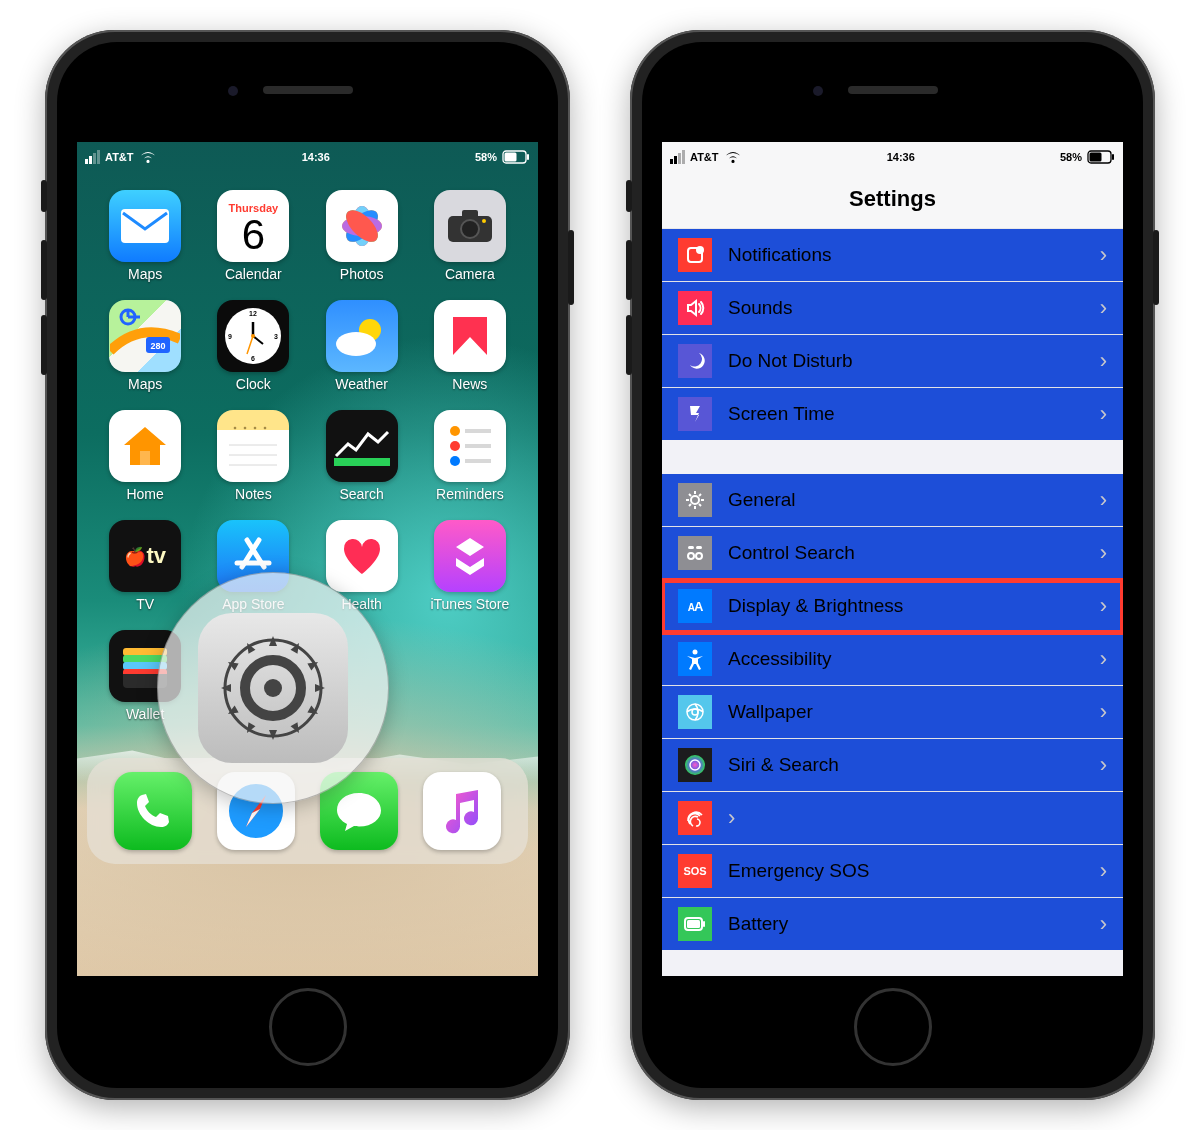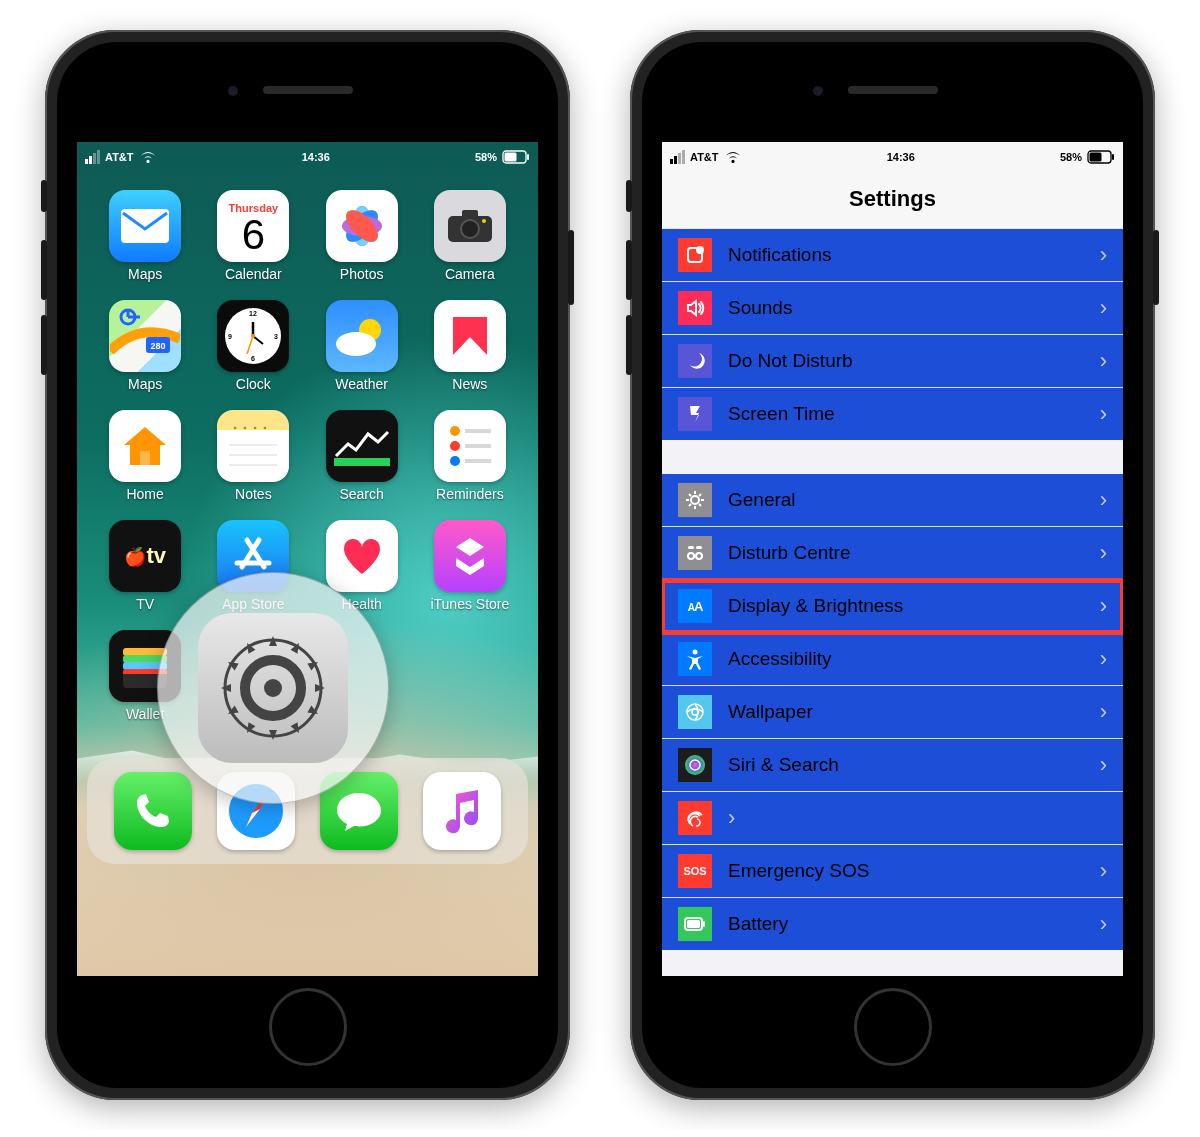--- a/index.html
+++ b/index.html
@@ -586,21 +586,21 @@
             </div>
             <div class="row">
               <div class="row-icon" style="background: rgb(142, 142, 147);">
                 <svg width="20" height="20" viewBox="0 0 20 20" fill="#fff">
                   <rect x="3" y="3" width="6" height="3" rx="1.5"></rect>
                   <rect x="11" y="3" width="6" height="3" rx="1.5"></rect>
                   <circle cx="6" cy="13" r="3" fill="none" stroke="#fff" stroke-width="2"></circle>
                   <circle cx="14" cy="13" r="3" fill="none" stroke="#fff" stroke-width="2"></circle>
                 </svg>
               </div>
-              <div class="row-label">Disturb Centre</div>
+              <div class="row-label">Control Search</div>
               <div class="chev">›</div>
             </div>
             <div class="row hl">
               <div class="row-icon" style="background: rgb(0, 122, 255);">
                 <span style="font-size:13px;font-weight:800;letter-spacing:-1px"><span style="font-size:10px">A</span>A</span>
               </div>
               <div class="row-label">Display &amp; Brightness</div>
               <div class="chev">›</div>
             </div>
             <div class="row">

